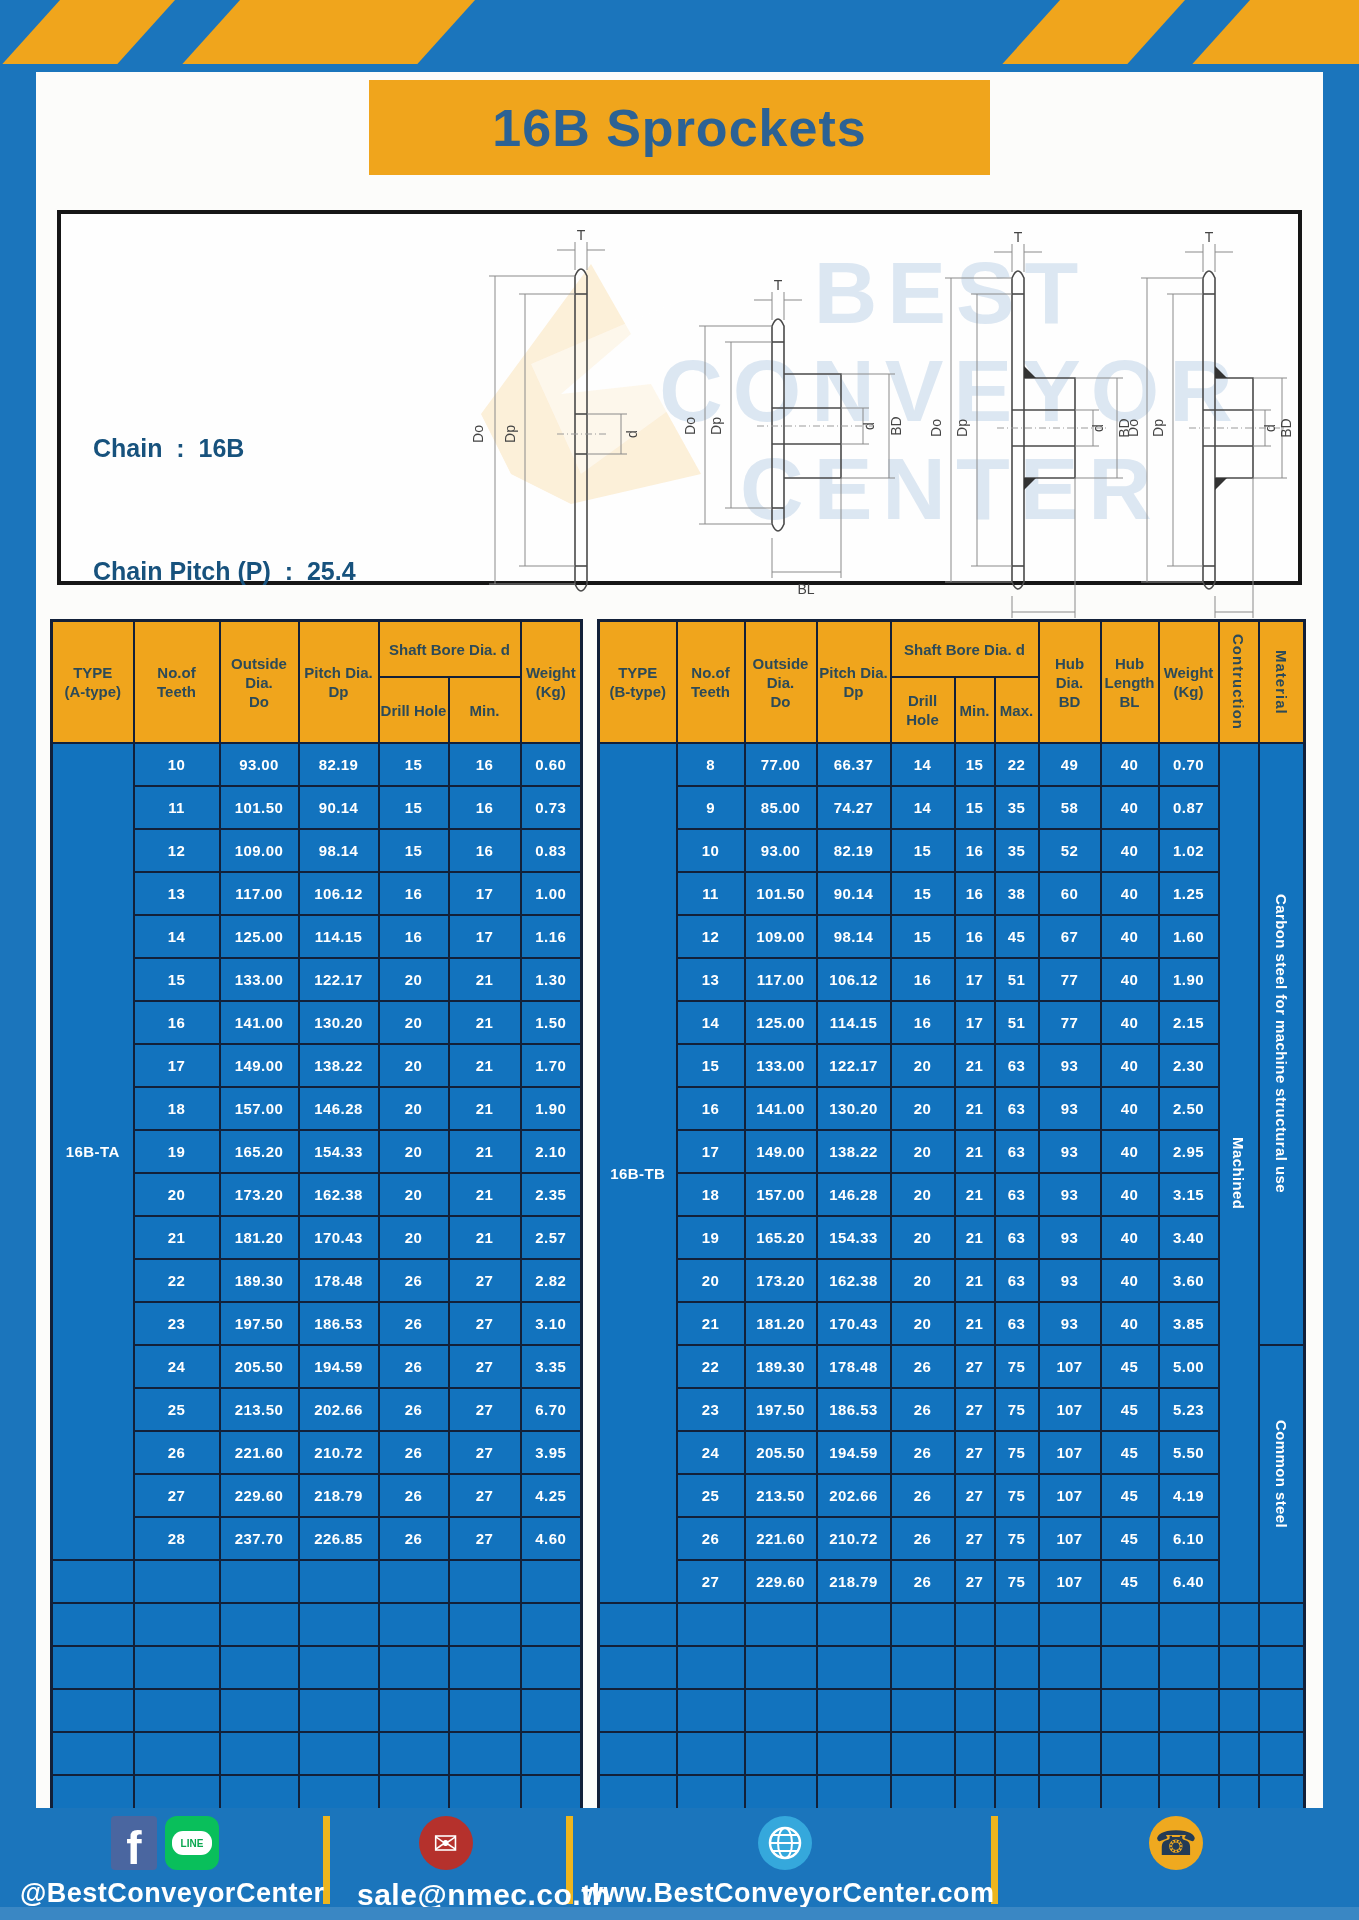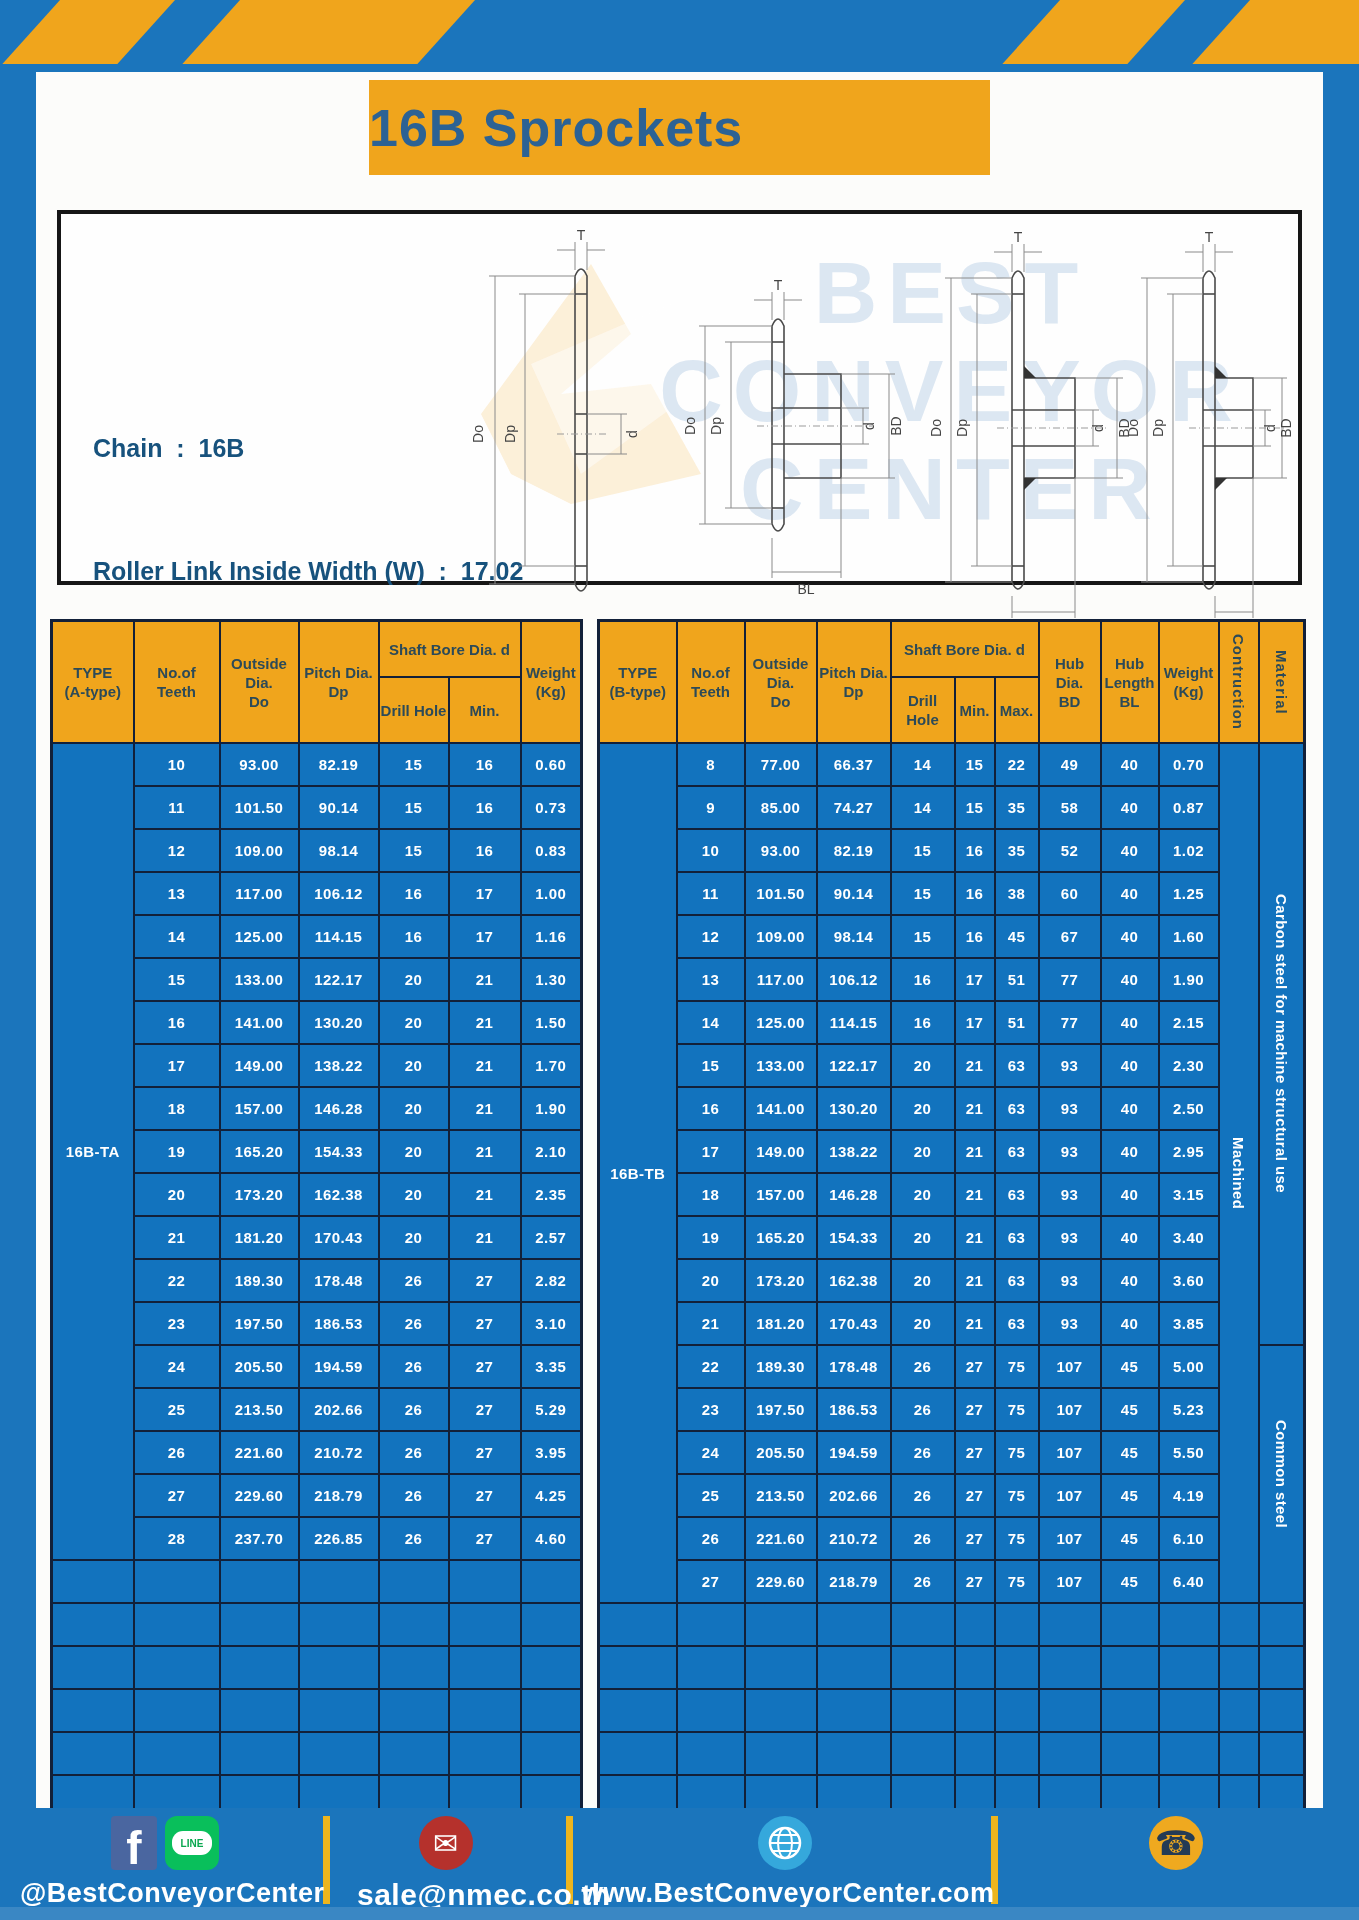--- a/index.html
+++ b/index.html
@@ -5,21 +5,21 @@
   html,body{margin:0;padding:0;background:#9aa0a6;}
   #page{position:relative;width:1359px;height:1920px;background:#1b75bc;overflow:hidden;
         font-family:"Liberation Sans",sans-serif;}
   
   #hazard{position:absolute;top:0;left:0;width:1359px;height:64px;overflow:hidden;}
   .stripe{position:absolute;top:0;height:64px;background:#f0a51c;transform:skewX(-42deg);transform-origin:0 0;}
   
   #sheet{position:absolute;left:36px;top:72px;width:1287px;height:1736px;background:#fcfcfa;}
   
   #title-box{position:absolute;left:333px;top:8px;width:621px;height:95px;background:#f0a51c;
-             display:flex;align-items:center;justify-content:flex-start;}
+             display:flex;align-items:center;justify-content:center;}
   #title-box .t{font-size:52px;font-weight:800;color:#2c6294;letter-spacing:1px;}
   
   #spec-panel{position:absolute;left:21px;top:138px;width:1237px;height:367px;background:#fefefe;
               border:4px solid #161616;}
   #wm{position:absolute;left:560px;top:30px;width:660px;text-align:center;color:rgba(125,165,210,0.26);
       font-weight:800;font-size:88px;line-height:98px;letter-spacing:10px;pointer-events:none;}
   #wm-logo{position:absolute;left:380px;top:30px;opacity:.30;pointer-events:none;}
   #spec-lines{position:absolute;left:32px;top:132px;color:#17527d;font-weight:700;font-size:25px;line-height:41px;white-space:pre;}
   .diagram{position:absolute;}
   .diagram svg{display:block;}
@@ -87,20 +87,21 @@
         </svg>
       </div>
       <div id="wm">
         <div>BEST</div>
         <div>CONVEYOR</div>
         <div>CENTER</div>
       </div>
 
       <div id="spec-lines">
         <div>Chain  :  16B</div>
+        <div>Chain Pitch (P)  :  25.4</div>
         <div>Roller Link Inside Width (W)  :  17.02</div>
         <div>Roller Diameter (Dr)  : 15.88</div>
         <div>Teeth Width (T)  :  16.2</div>
       </div>
 
       <div class="diagram" style="left:370px;top:12px;width:225px;height:440px;">
         <svg width="225" height="410" viewBox="0 0 225 410">
           <path class="dwg" d="M144,50 Q150,36 156,50 L156,358 Q150,372 144,358 Z"></path>
           <line class="dwg" x1="144" y1="68" x2="156" y2="68"></line>
           <line class="dwg" x1="144" y1="340" x2="156" y2="340"></line>
@@ -408,21 +409,21 @@
             <td>26</td>
             <td>27</td>
             <td>3.35</td>
           </tr>
           <tr>
             <td>25</td>
             <td>213.50</td>
             <td>202.66</td>
             <td>26</td>
             <td>27</td>
-            <td>5.29</td>
+            <td>6.70</td>
           </tr>
           <tr>
             <td>26</td>
             <td>221.60</td>
             <td>210.72</td>
             <td>26</td>
             <td>27</td>
             <td>3.95</td>
           </tr>
           <tr>

